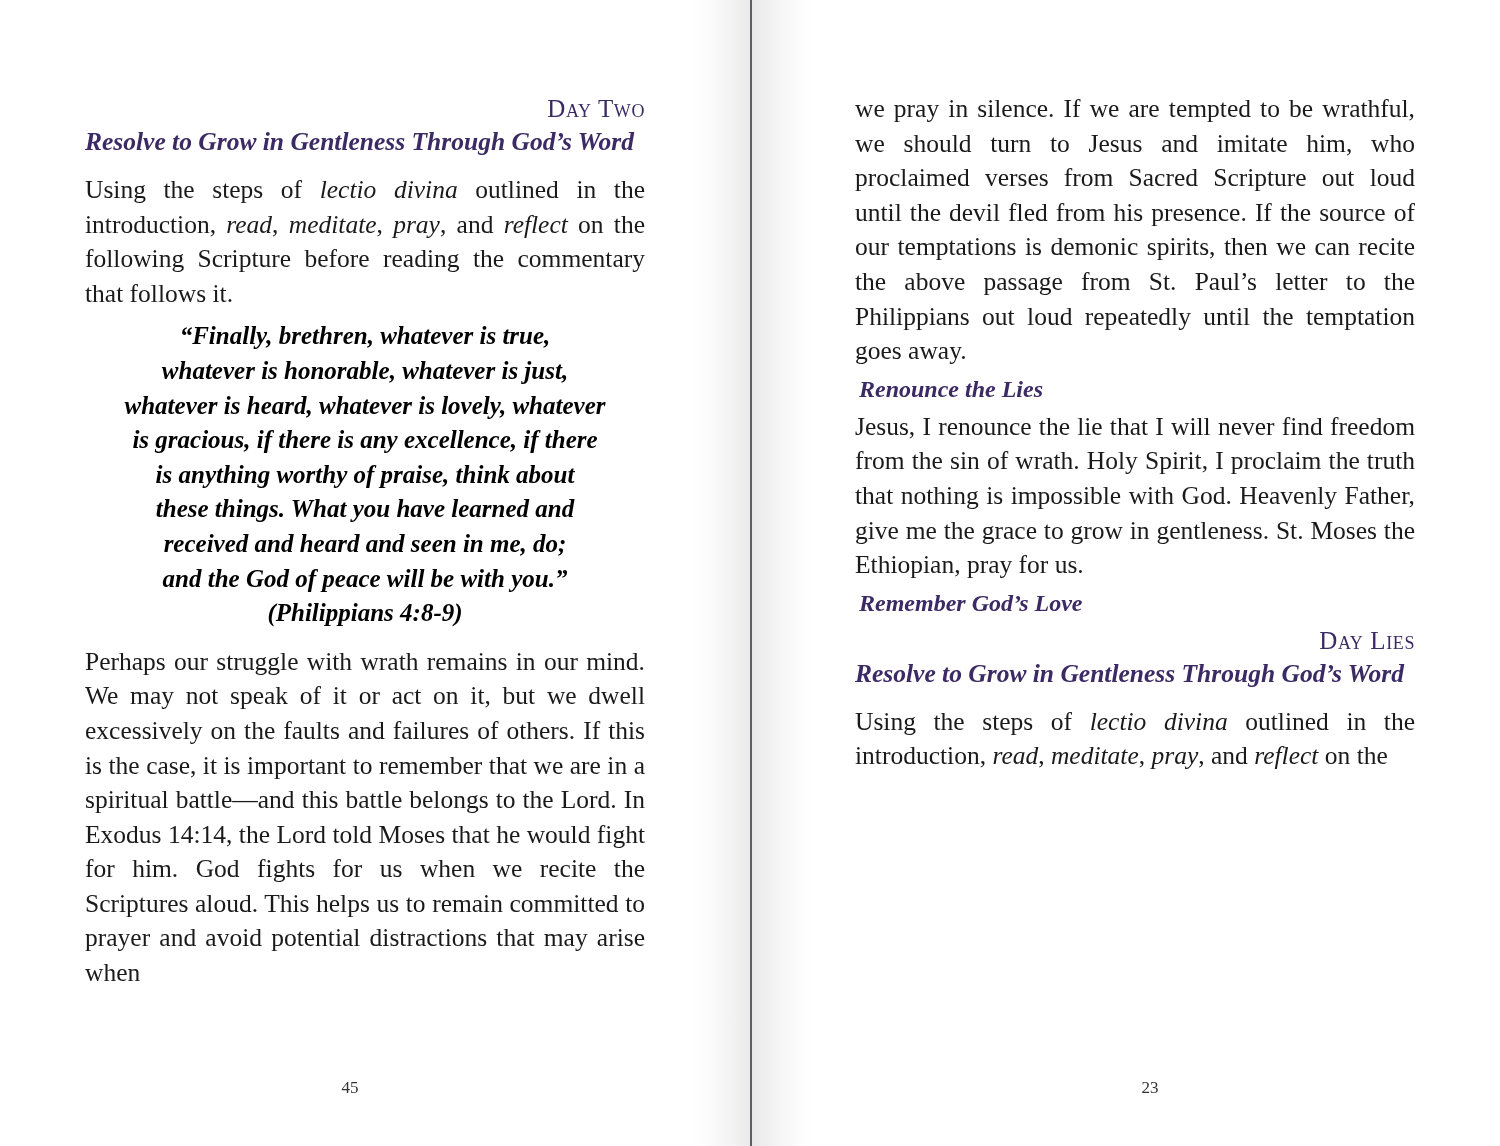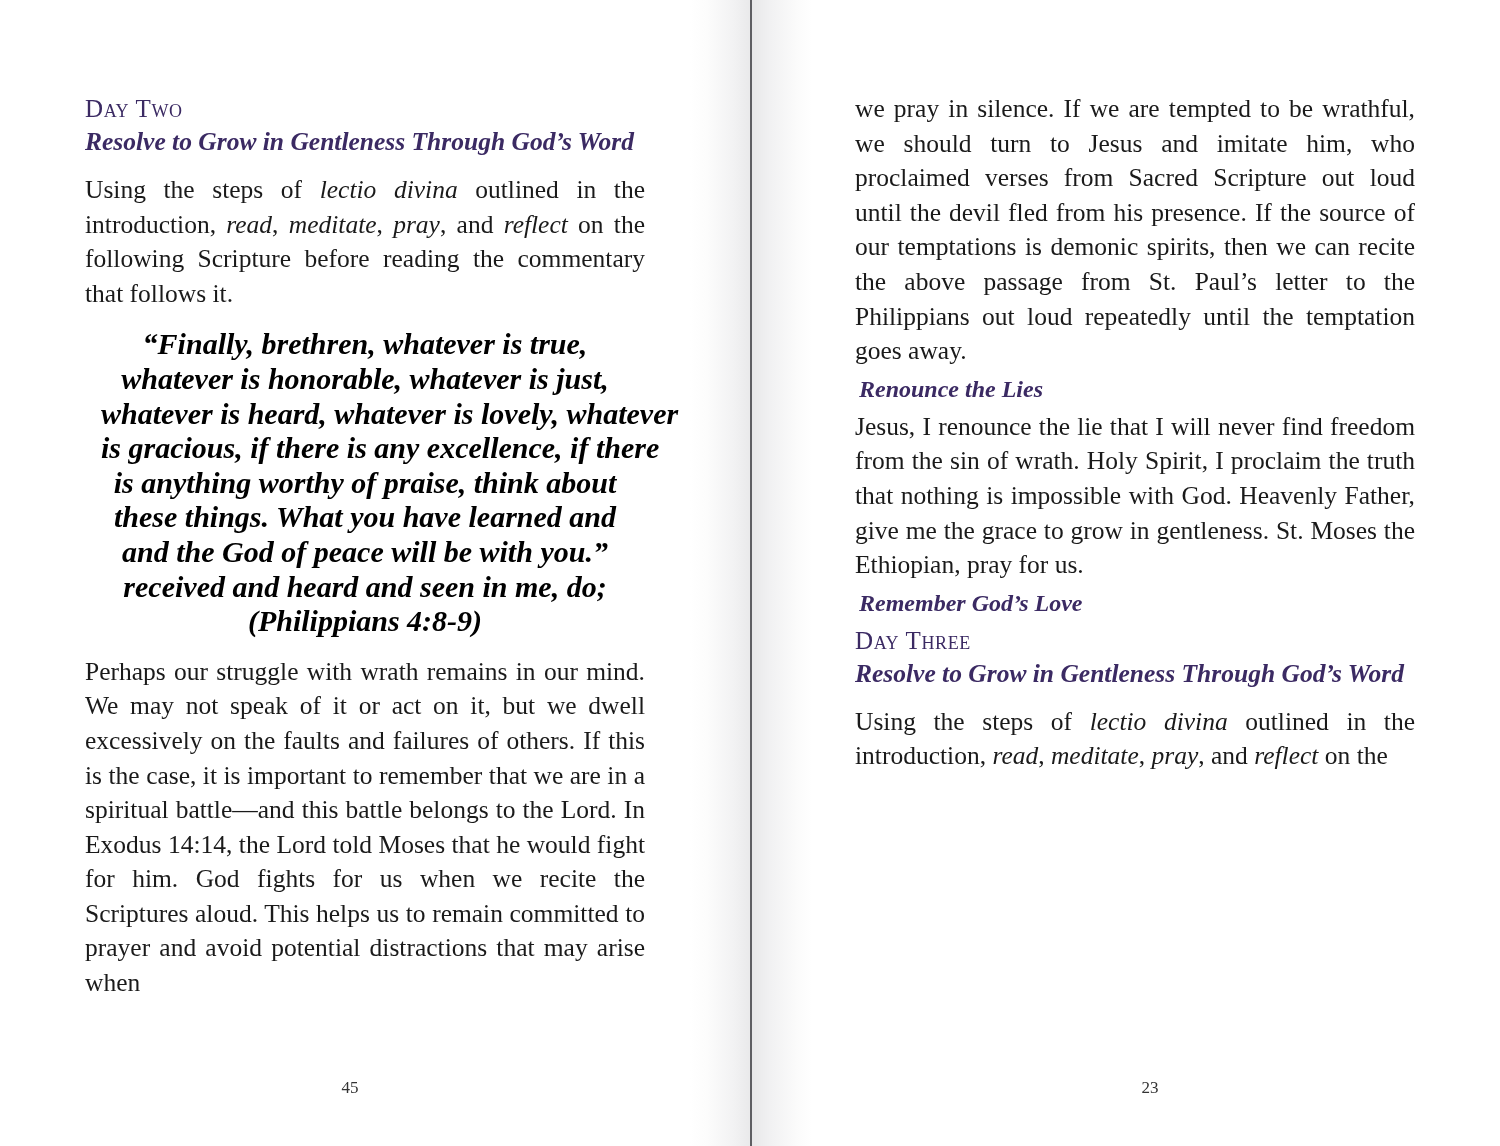--- a/index.html
+++ b/index.html
@@ -73,47 +73,48 @@
 
   .para-gap { margin-top: 14px; }
 
   .day-label {
     font-size: 25px;
     line-height: 33px;
     color: #3b2a63;
     font-variant: small-caps;
     letter-spacing: 0.6px;
     margin: 0;
+    text-align: right;
   }
   .day-title {
     font-size: 25.5px;
     line-height: 34px;
     color: #3b2a63;
     font-style: italic;
     font-weight: bold;
     margin: 0 0 0 0;
   }
 
   .sub-head {
     font-size: 24px;
     line-height: 33px;
     color: #3b2a63;
     font-style: italic;
     font-weight: bold;
     margin: 4px;
   }
 
   .scripture {
-    font-size: 30px;
+    font-size: 25px;
     line-height: 34.6px;
     font-style: italic;
     font-weight: bold;
     color: #000000;
     text-align: center;
-    margin: 16px;
+    margin: 8px;
   }
   .scripture-line { display: block; white-space: nowrap; }
 
   .folio {
     position: absolute;
     bottom: 48px;
     width: 100%;
     text-align: center;
     font-size: 17px;
     color: #333333;
@@ -138,22 +139,22 @@
 
       <p class="body-text para-gap"><span>Using the steps of </span><em>lectio divina</em><span> outlined in the introduction, </span><em>read</em><span>, </span><em>meditate</em><span>, </span><em>pray</em><span>, and </span><em>reflect</em><span> on the following Scripture before reading the commentary that follows it.</span></p>
 
       <div class="scripture para-gap">
         <span class="scripture-line">“Finally, brethren, whatever is true,</span>
         <span class="scripture-line">whatever is honorable, whatever is just,</span>
         <span class="scripture-line">whatever is heard, whatever is lovely, whatever</span>
         <span class="scripture-line">is gracious, if there is any excellence, if there</span>
         <span class="scripture-line">is anything worthy of praise, think about</span>
         <span class="scripture-line">these things. What you have learned and</span>
+        <span class="scripture-line">received and heard and seen in me, do;</span>
         <span class="scripture-line">and the God of peace will be with you.”</span>
-        <span class="scripture-line">received and heard and seen in me, do;</span>
         <span class="scripture-line">(Philippians 4:8-9)</span>
       </div>
 
       <p class="body-text para-gap">Perhaps our struggle with wrath remains in our mind. We may not speak of it or act on it, but we dwell excessively on the faults and failures of others. If this is the case, it is important to remember that we are in a spiritual battle—and this battle belongs to the Lord. In Exodus 14:14, the Lord told Moses that he would fight for him. God fights for us when we recite the Scriptures aloud. This helps us to remain committed to prayer and avoid potential distractions that may arise when</p>
 
     </div>
 
     <div class="folio">45</div>
   </div>
 
@@ -168,21 +169,21 @@
 
       <p class="body-text">we pray in silence. If we are tempted to be wrathful, we should turn to Jesus and imitate him, who proclaimed verses from Sacred Scripture out loud until the devil fled from his presence. If the source of our temptations is demonic spirits, then we can recite the above passage from St. Paul’s letter to the Philippians out loud repeatedly until the temptation goes away.</p>
 
       <div class="sub-head para-gap">Renounce the Lies</div>
 
       <p class="body-text">Jesus, I renounce the lie that I will never find freedom from the sin of wrath. Holy Spirit, I proclaim the truth that nothing is impossible with God. Heavenly Father, give me the grace to grow in gentleness. St. Moses the Ethiopian, pray for us.</p>
 
       <div class="sub-head para-gap">Remember God’s Love</div>
 
 
-      <div class="day-label para-gap">Day Three</div>
+      <div class="day-label para-gap">Day Lies</div>
 
       <div class="day-title">Resolve to Grow in Gentleness Through God’s Word</div>
 
       <p class="body-text para-gap"><span>Using the steps of </span><em>lectio divina</em><span> outlined in the introduction, </span><em>read</em><span>, </span><em>meditate</em><span>, </span><em>pray</em><span>, and </span><em>reflect</em><span> on the</span></p>
 
     </div>
 
     <div class="folio">23</div>
   </div>
 

